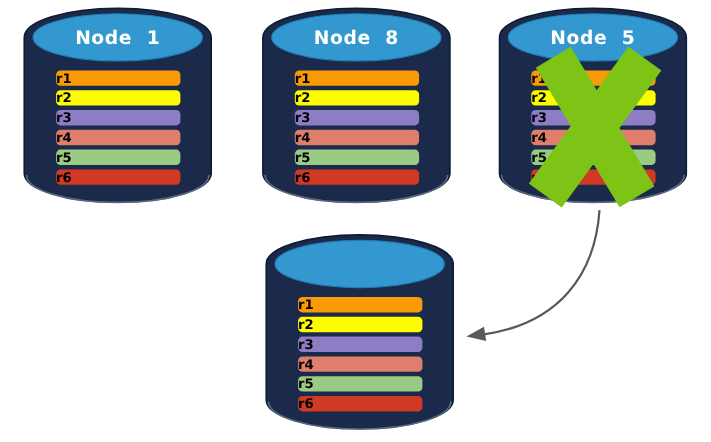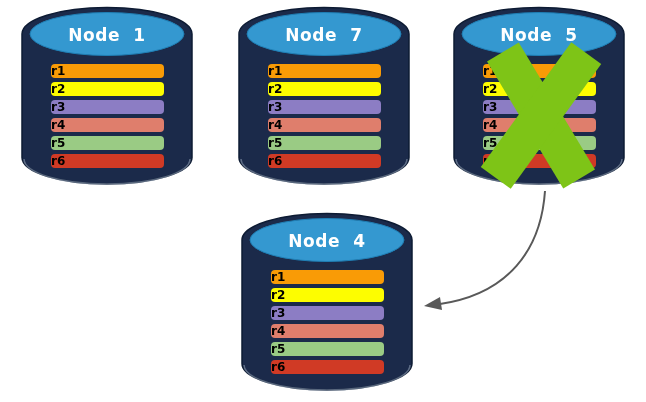--- a/index.html
+++ b/index.html
@@ -47,21 +47,21 @@
       <div class="row" style="background-color: rgb(208, 58, 37);">r6</div>
     </div>
   </div>
 
   <div class="node" style="left:238px;top:6px">
     <svg class="cyl" viewBox="0 0 172 179">
       <path d="M 1 28 A 85 26.5 0 0 1 171 28 L 171 151.5 A 85 26.5 0 0 1 1 151.5 Z" stroke="#0d1b33" stroke-width="1.5" fill="#1B2A4A"></path>
       <path d="M 3 153 A 83 25 0 0 0 169 153" fill="none" stroke="#97a5ba" stroke-width="1.5" opacity="0.55"></path>
       <ellipse cx="86" cy="28" rx="77" ry="21.5" stroke="#1f7fb5" stroke-width="1" fill="#3498D0"></ellipse>
     </svg>
-    <div class="node-title">Node 7</div>
+    <div class="node-title">Node 8</div>
     <div class="rows">
       <div class="row" style="background-color: rgb(249, 155, 6);">r1</div>
       <div class="row" style="background-color: rgb(253, 253, 0);">r2</div>
       <div class="row" style="background-color: rgb(140, 125, 196);">r3</div>
       <div class="row" style="background-color: rgb(223, 126, 108);">r4</div>
       <div class="row" style="background-color: rgb(154, 203, 132);">r5</div>
       <div class="row" style="background-color: rgb(208, 58, 37);">r6</div>
     </div>
   </div>
 
@@ -85,21 +85,20 @@
       <div class="xbar b" style="background-color: rgb(126, 196, 23);"></div>
     </div>
   </div>
 
   <div class="node" style="left:241px;top:212px">
     <svg class="cyl" viewBox="0 0 172 179">
       <path d="M 1 28 A 85 26.5 0 0 1 171 28 L 171 151.5 A 85 26.5 0 0 1 1 151.5 Z" stroke="#0d1b33" stroke-width="1.5" fill="#1B2A4A"></path>
       <path d="M 3 153 A 83 25 0 0 0 169 153" fill="none" stroke="#97a5ba" stroke-width="1.5" opacity="0.55"></path>
       <ellipse cx="86" cy="28" rx="77" ry="21.5" stroke="#1f7fb5" stroke-width="1" fill="#3498D0"></ellipse>
     </svg>
-    <div class="node-title">Node 4</div>
     <div class="rows">
       <div class="row" style="background-color: rgb(249, 155, 6);">r1</div>
       <div class="row" style="background-color: rgb(253, 253, 0);">r2</div>
       <div class="row" style="background-color: rgb(140, 125, 196);">r3</div>
       <div class="row" style="background-color: rgb(223, 126, 108);">r4</div>
       <div class="row" style="background-color: rgb(154, 203, 132);">r5</div>
       <div class="row" style="background-color: rgb(208, 58, 37);">r6</div>
     </div>
   </div>
 

